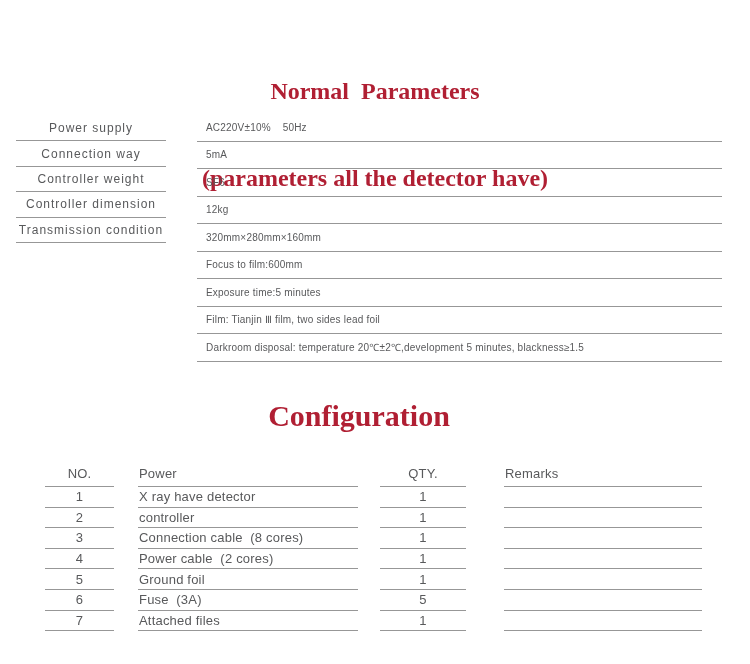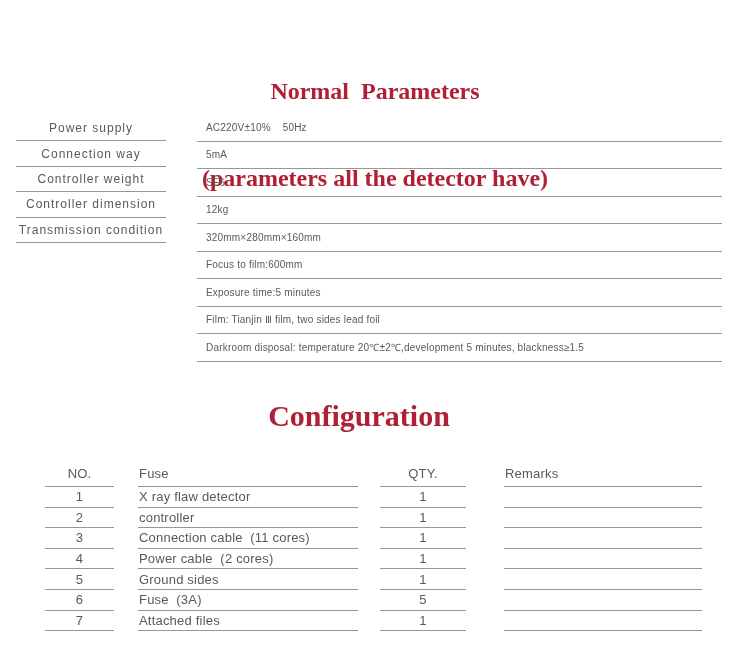--- a/index.html
+++ b/index.html
@@ -107,26 +107,26 @@
     <div class="cfg-cell cfg-row cfg-center">1</div>
     <div class="cfg-cell cfg-row cfg-center">2</div>
     <div class="cfg-cell cfg-row cfg-center">3</div>
     <div class="cfg-cell cfg-row cfg-center">4</div>
     <div class="cfg-cell cfg-row cfg-center">5</div>
     <div class="cfg-cell cfg-row cfg-center">6</div>
     <div class="cfg-cell cfg-row cfg-center">7</div>
   </div>
 
   <div class="cfg-col cfg-col-name">
-    <div class="cfg-cell cfg-head cfg-left">Fuse</div>
-    <div class="cfg-cell cfg-row cfg-left">X ray flaw detector</div>
+    <div class="cfg-cell cfg-head cfg-left">Power</div>
+    <div class="cfg-cell cfg-row cfg-left">X ray have detector</div>
     <div class="cfg-cell cfg-row cfg-left">controller</div>
-    <div class="cfg-cell cfg-row cfg-left">Connection cable  (11 cores)</div>
+    <div class="cfg-cell cfg-row cfg-left">Connection cable  (8 cores)</div>
     <div class="cfg-cell cfg-row cfg-left">Power cable  (2 cores)</div>
-    <div class="cfg-cell cfg-row cfg-left">Ground sides</div>
+    <div class="cfg-cell cfg-row cfg-left">Ground foil</div>
     <div class="cfg-cell cfg-row cfg-left">Fuse  (3A)</div>
     <div class="cfg-cell cfg-row cfg-left">Attached files</div>
   </div>
 
   <div class="cfg-col cfg-col-qty">
     <div class="cfg-cell cfg-head cfg-center">QTY.</div>
     <div class="cfg-cell cfg-row cfg-center">1</div>
     <div class="cfg-cell cfg-row cfg-center">1</div>
     <div class="cfg-cell cfg-row cfg-center">1</div>
     <div class="cfg-cell cfg-row cfg-center">1</div>

